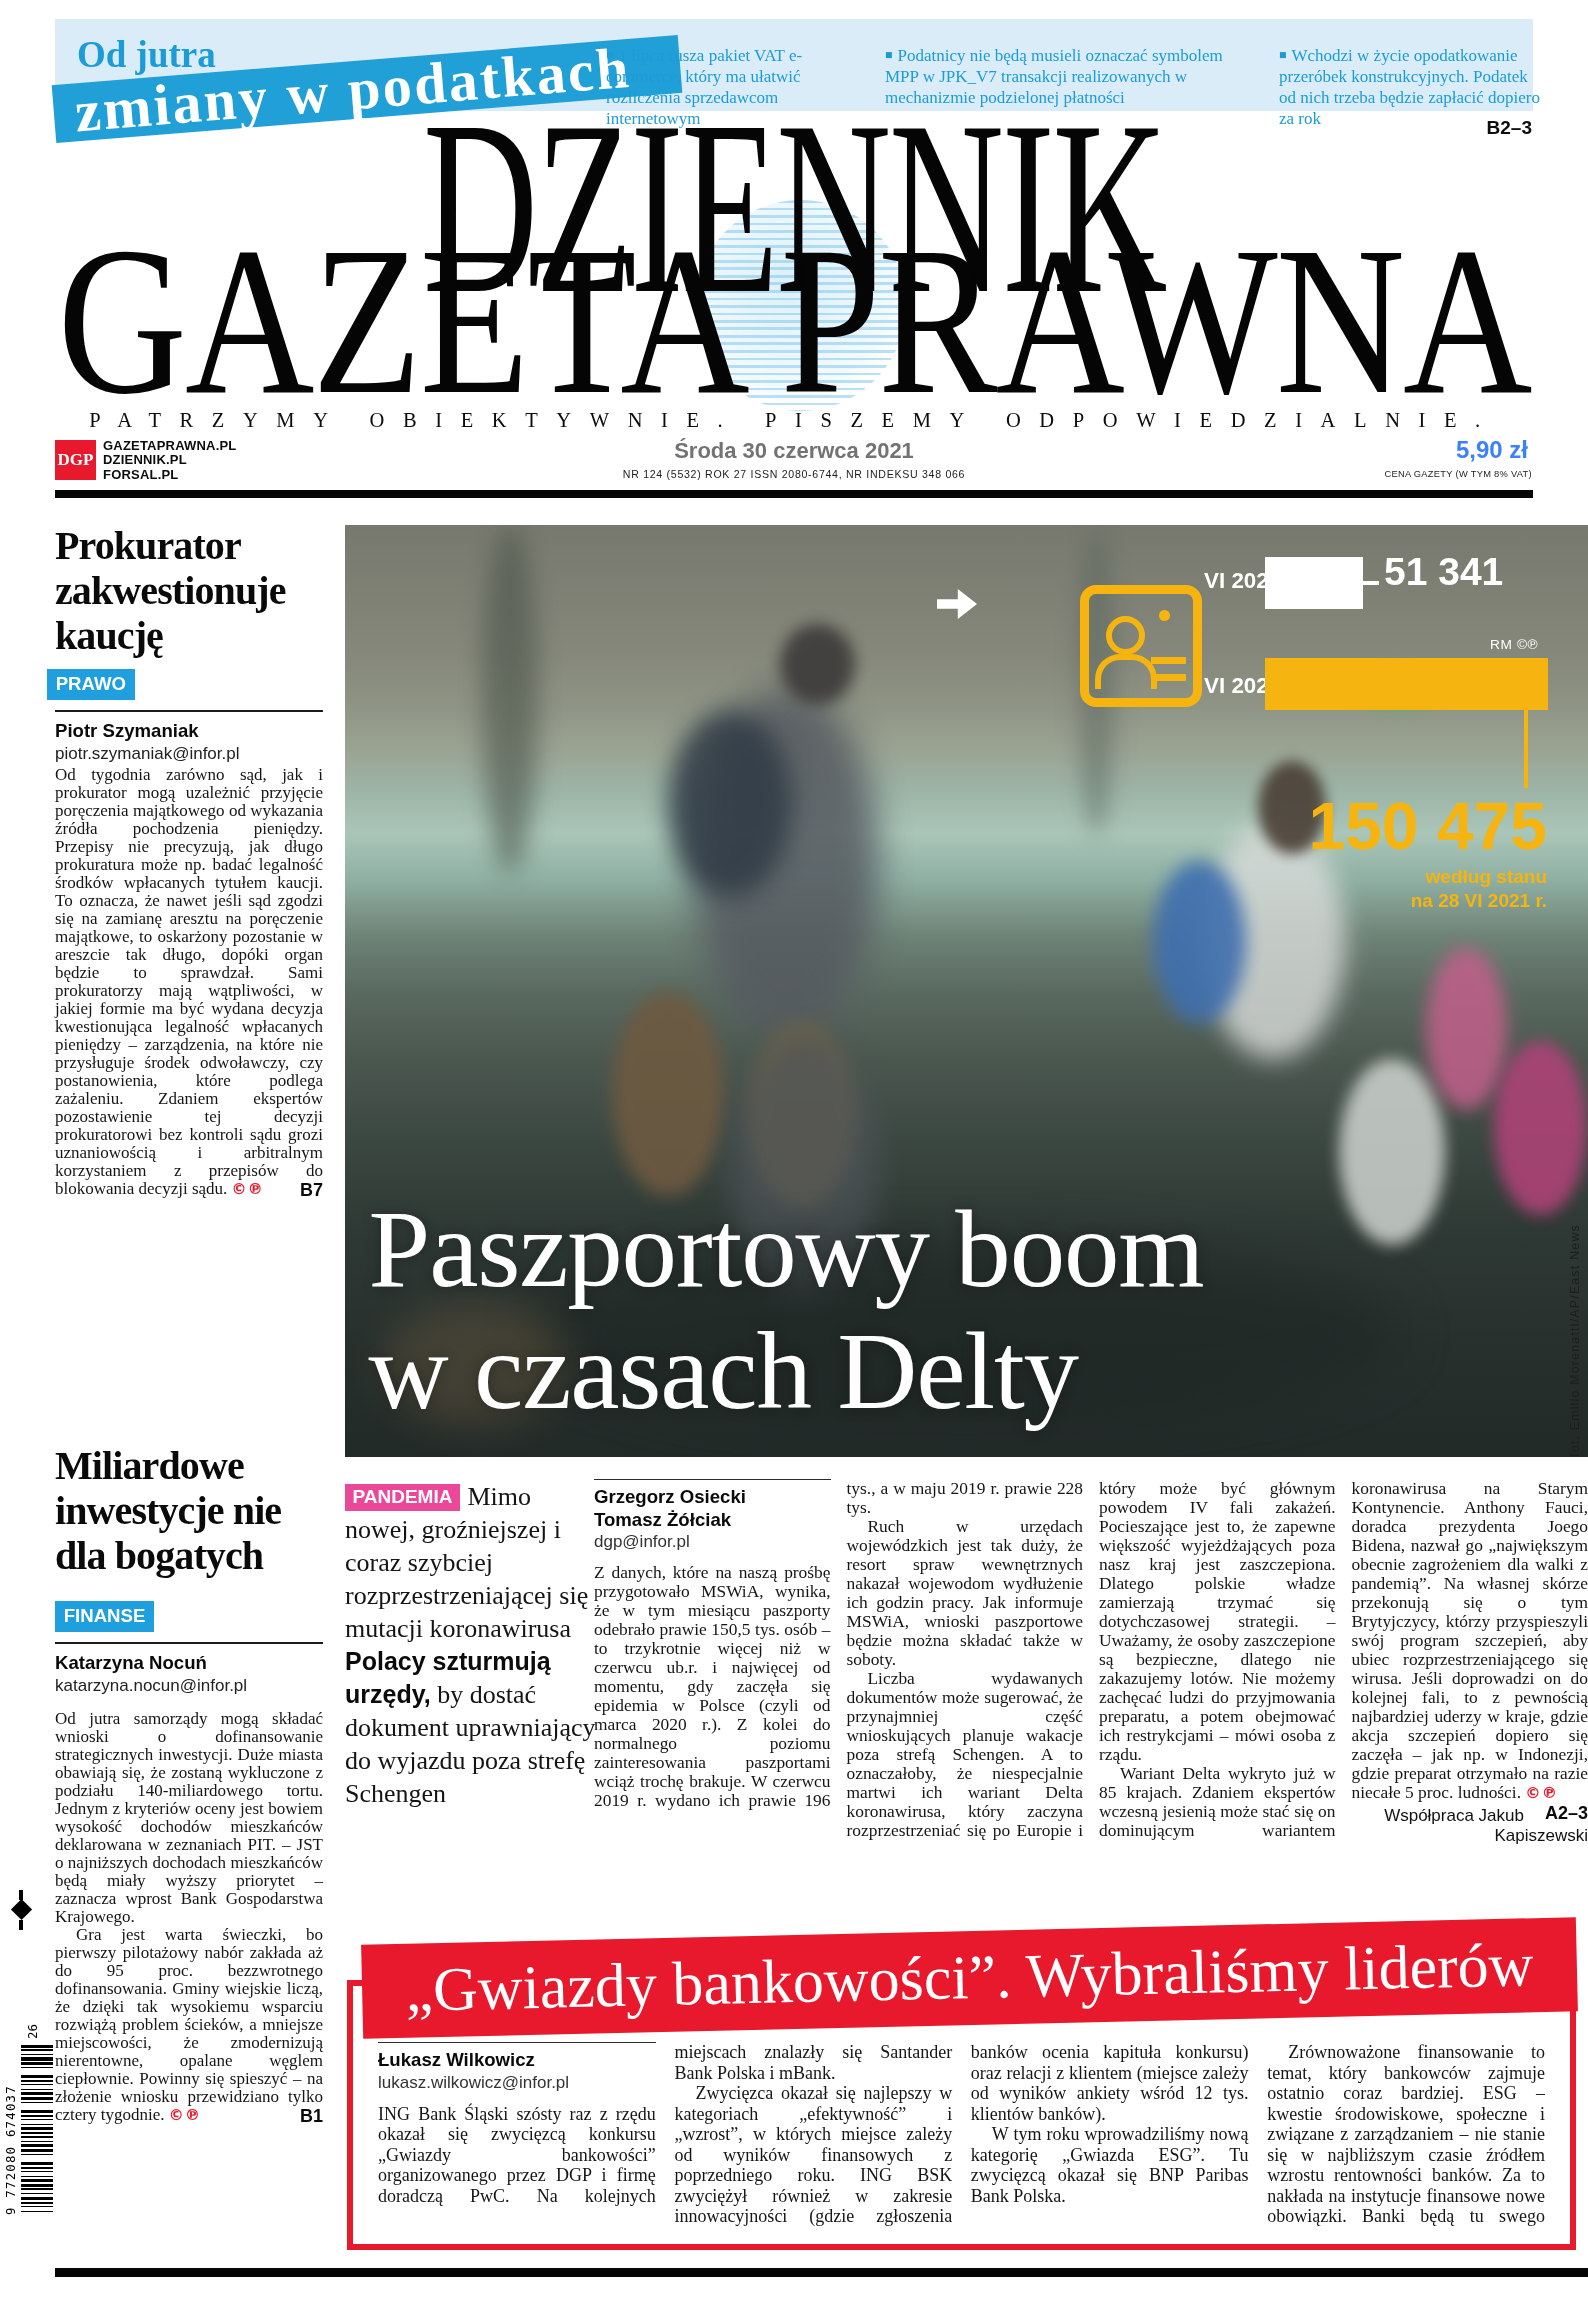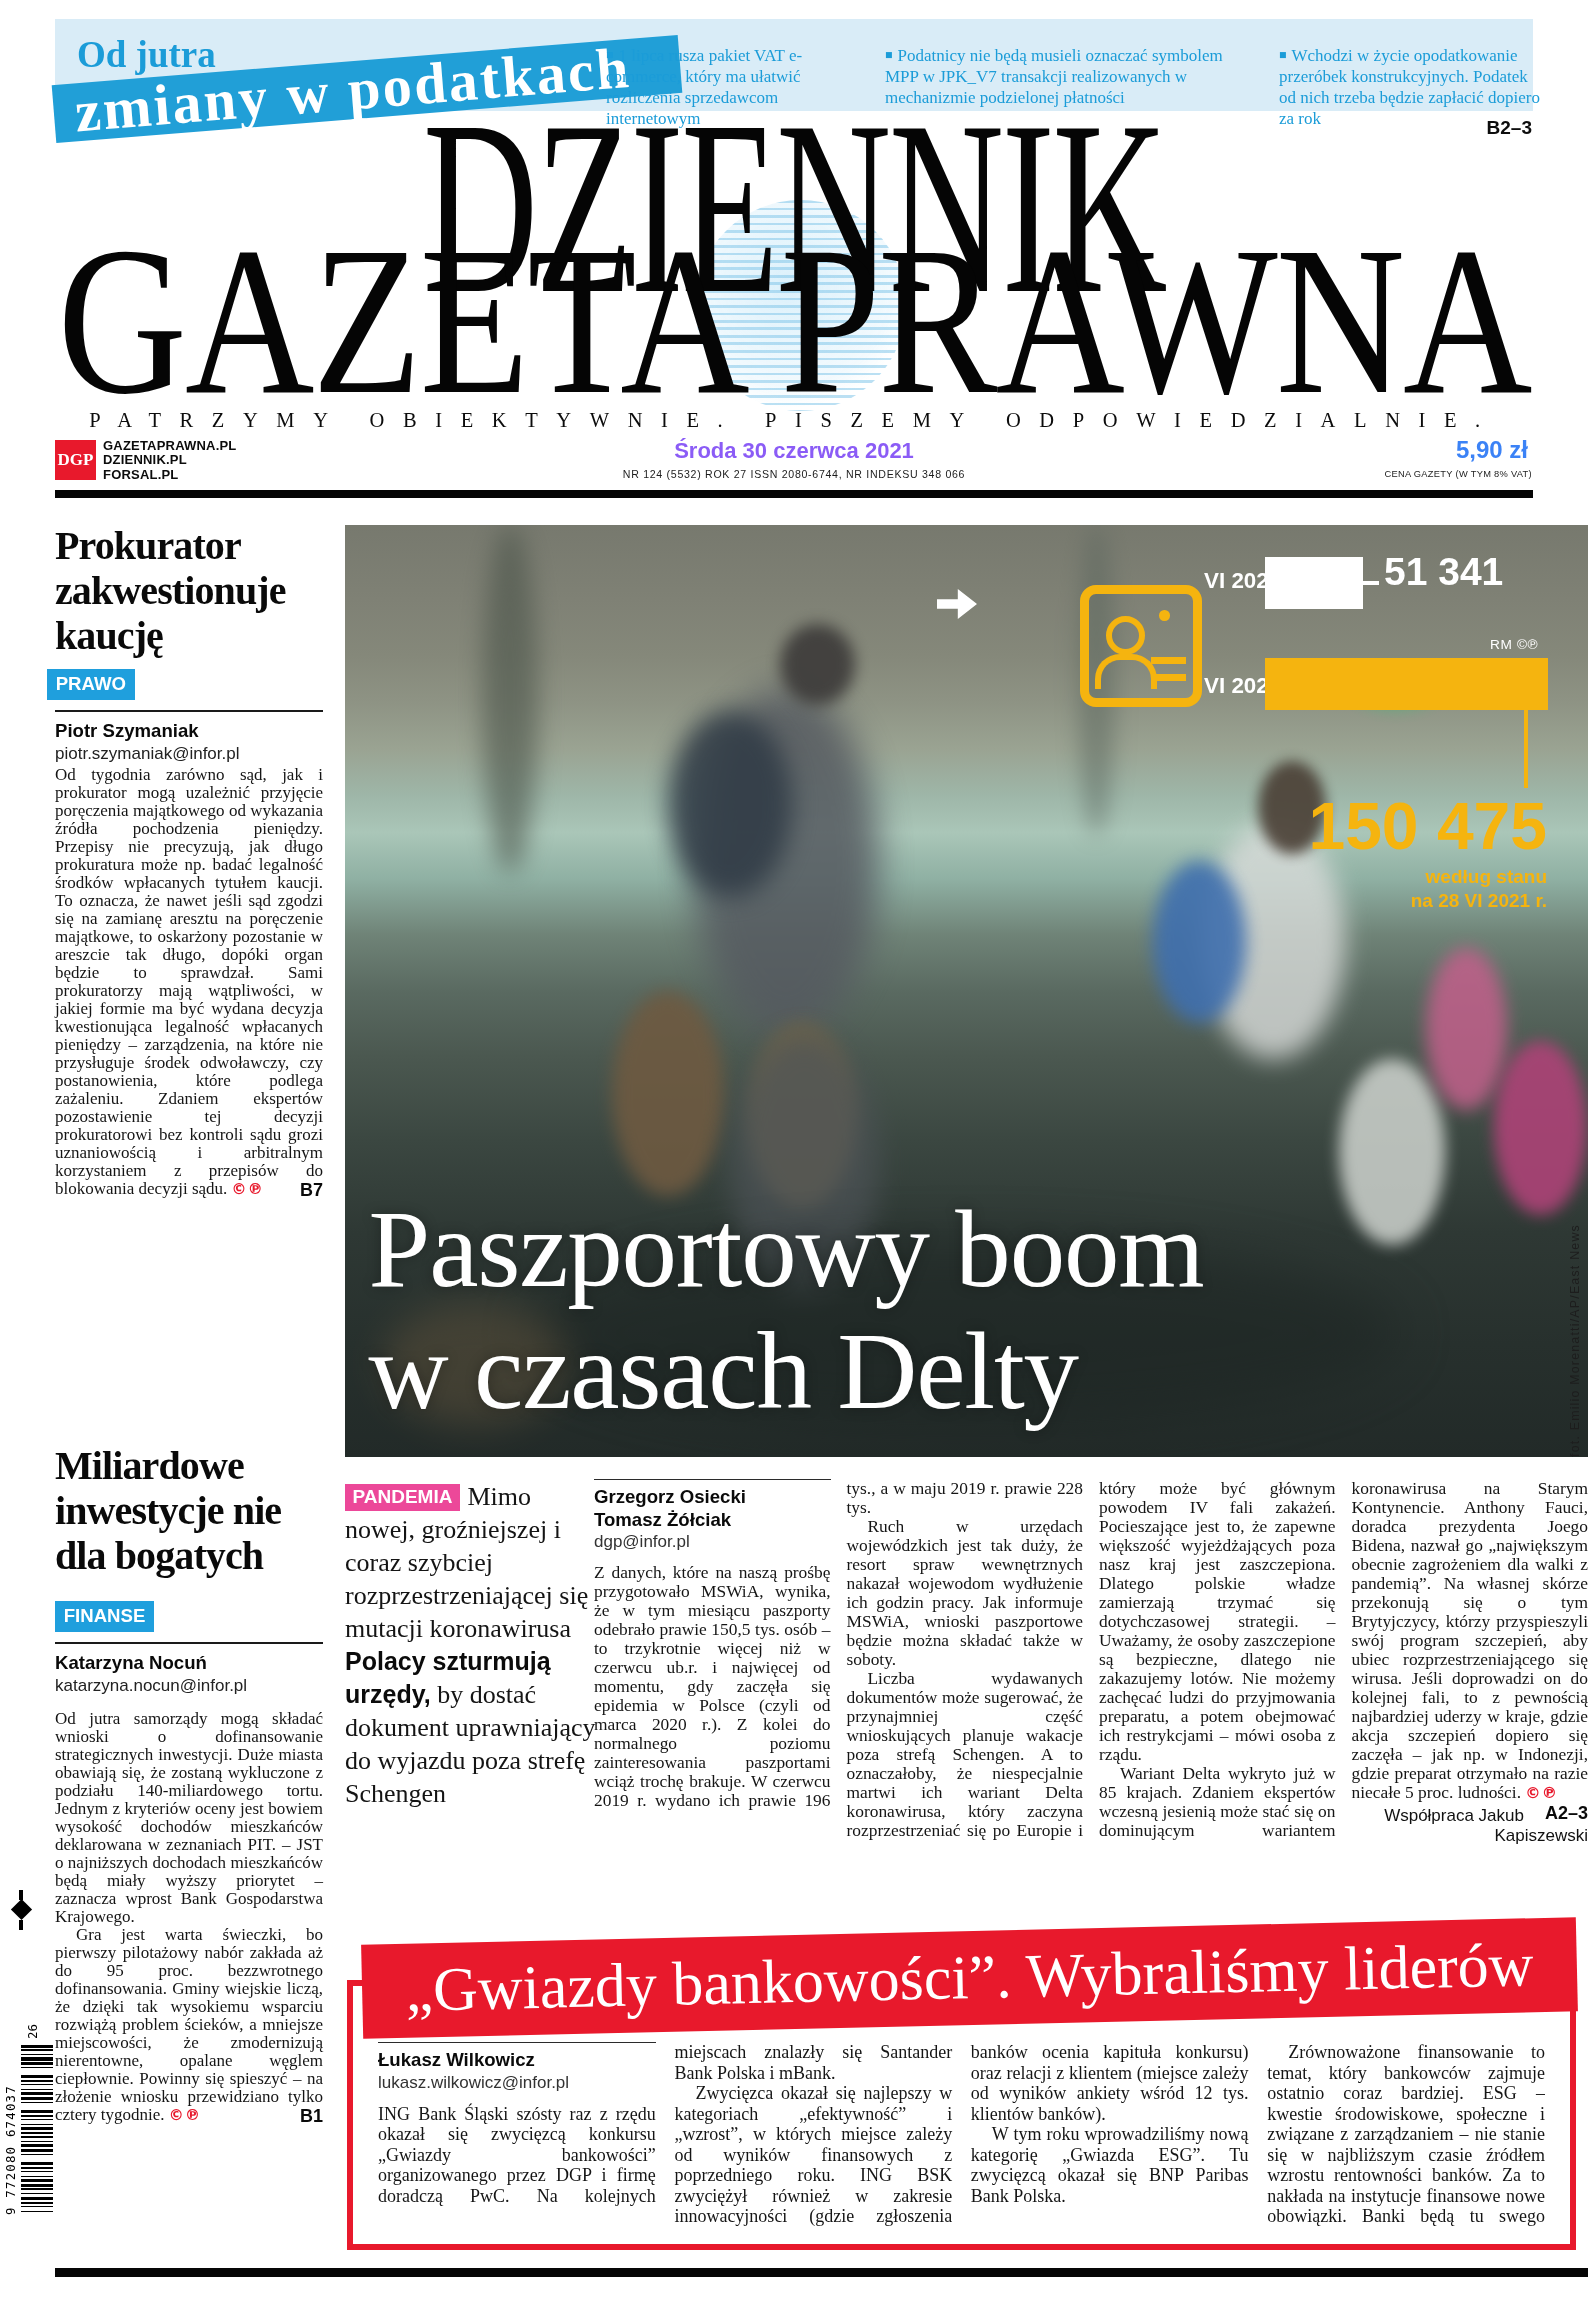--- a/index.html
+++ b/index.html
@@ -36,21 +36,21 @@
          opacity:.75;}
   .tagline{position:absolute;left:0;top:410px;width:1588px;text-align:center;z-index:2;
            font:400 20.5px/1 "Liberation Serif",serif;letter-spacing:18.6px;color:#0c0c0c;white-space:nowrap;}
 
   
   .dgp{position:absolute;left:55px;top:440px;width:41px;height:40px;background:#e8192c;color:#fff;
        display:flex;align-items:center;justify-content:center;font:bold 17px "Liberation Serif",serif;}
   .sites{position:absolute;left:103px;top:439px;}
   .sites div{font:bold 13px/14.3px "Liberation Sans",sans-serif;color:#0c0c0c;letter-spacing:0.2px;}
   .date{position:absolute;left:0;top:438px;width:1588px;text-align:center;
-        font:bold 22px "Liberation Sans",sans-serif;color:#8b5cf6;}
+        font:bold 22px "Liberation Sans",sans-serif;color:#737373;}
   .issue{position:absolute;left:0;top:468px;width:1588px;text-align:center;
          font:10.6px "Liberation Sans",sans-serif;letter-spacing:0.7px;color:#1c1c1c;}
   .price{position:absolute;right:60px;top:436px;font:bold 24px "Liberation Sans",sans-serif;color:#3b82f6;}
   .price-note{position:absolute;right:56px;top:469px;font:9.3px "Liberation Sans",sans-serif;
               letter-spacing:0.3px;color:#1c1c1c;}
   .rule-top{position:absolute;left:55px;top:490px;width:1478px;height:8px;background:#050505;}
   .rule-bottom{position:absolute;left:55px;top:2268px;width:1533px;height:8.7px;background:#060606;}
 
   
   .a-title{position:absolute;left:55px;width:273px;font:bold 40px/45px "Liberation Serif",serif;

